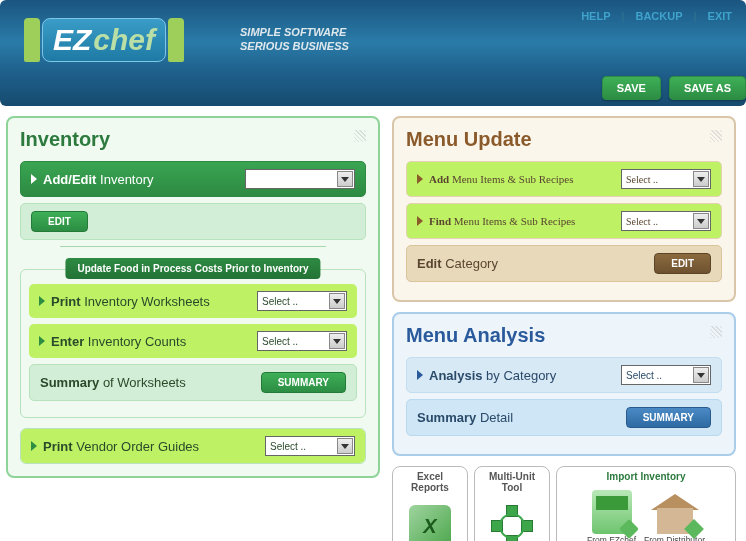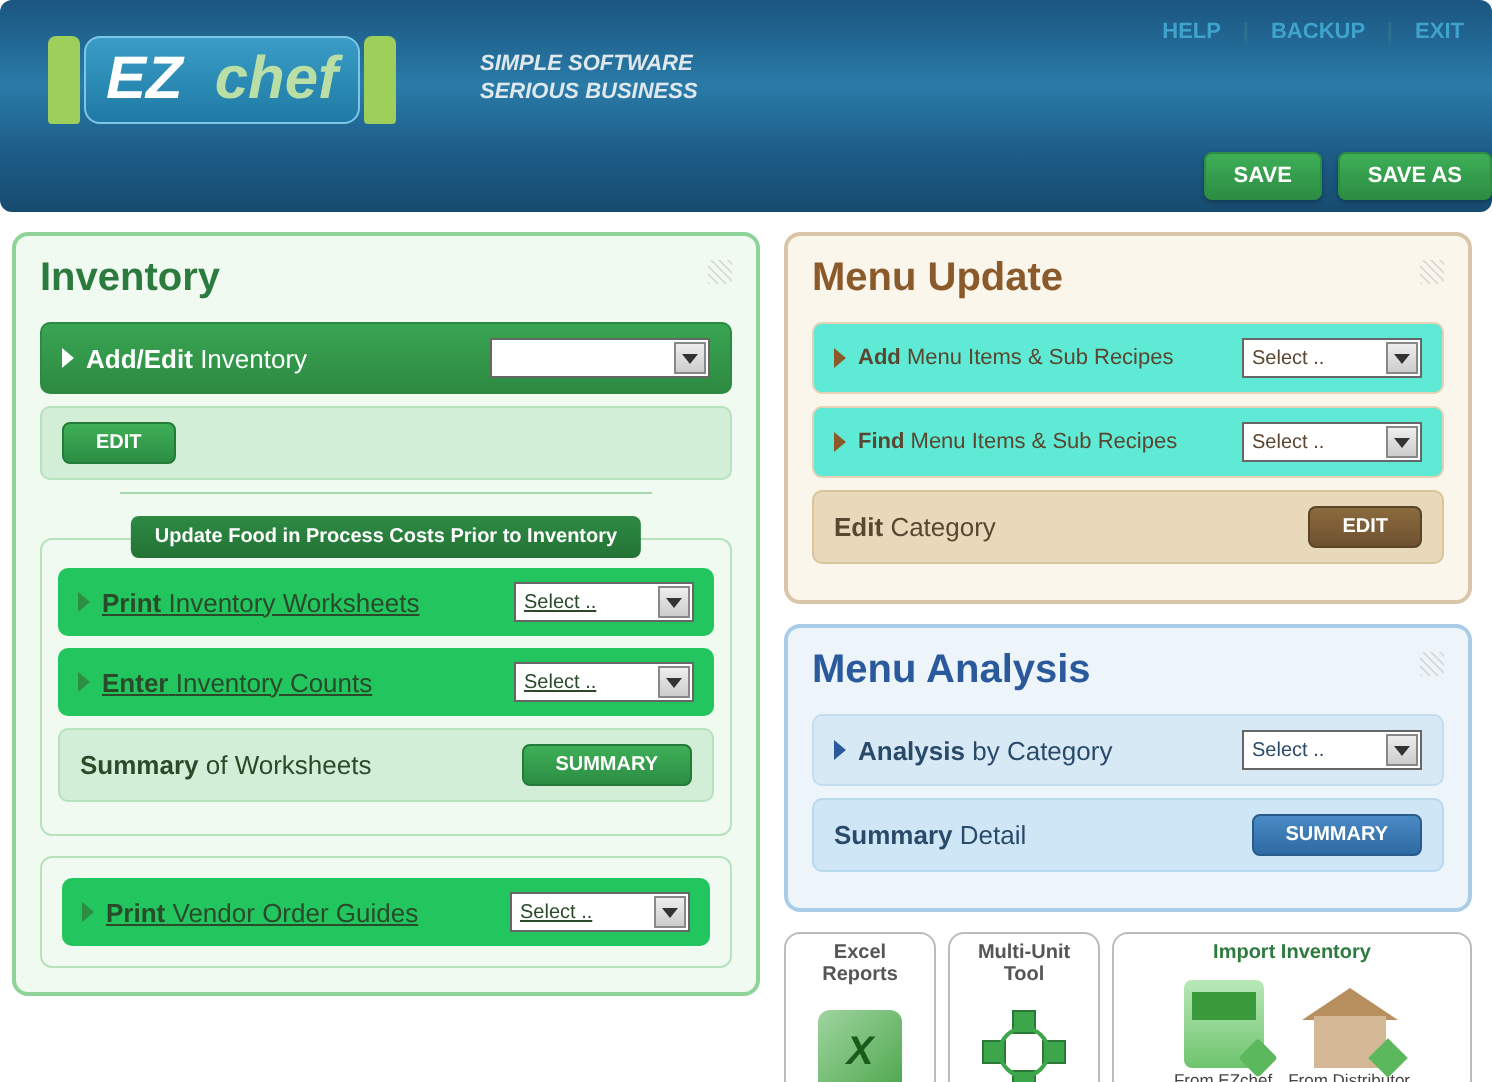--- a/index.html
+++ b/index.html
@@ -10,21 +10,21 @@
   height: 106px;
   border-radius: 6px;
   position: relative;
   padding: 8px 12px;
 }
 .logo-area { position: absolute; top: 18px; left: 24px; display: flex; align-items: center; }
 .chef-left, .chef-right { width: 16px; height: 44px; background: #9ecf5a; border-radius: 4px 4px 2px 2px; }
 .logo-box { background: linear-gradient(180deg,#3a9dc7,#1e7aa4); border:1px solid #7fc5e8; border-radius: 8px; padding: 4px 10px; margin: 0 2px; }
 .logo-text { font-size: 30px; font-weight: bold; color: #fff; font-style: italic; }
 .logo-ez { color: #fff; }
-.logo-chef { color: #b9dfa7; margin-left:16px;font-style:italic;}
+.logo-chef { color: #b9dfa7; margin-left:2px;font-style:italic;}
 .tagline { position: absolute; left: 240px; top: 26px; color: #dfe8ec; font-size: 11px; font-style: italic; font-weight: bold; line-height: 1.25; }
 .top-links { position: absolute; right: 14px; top: 10px; color: #2d8aa8; font-size: 11px; font-weight: bold; }
 .top-links span { color: #3fa3cc; cursor: pointer; margin-top: 35px; }
 .top-links .sep { color: #2d7090; margin: 0 8px; }
 .save-buttons { position: absolute; right: 0; bottom: 6px; display: flex; gap: 8px; }
 .btn-green {
   background: linear-gradient(180deg,#3eaf57,#2c8d43);
   border: 1px solid #2c8d43; border-radius: 4px;
   color: #fff; font-size: 11px; font-weight: bold;
   padding: 5px 14px; cursor: pointer;
@@ -54,22 +54,22 @@
 }
 .row .label { display: flex; align-items: center; gap: 6px; font-size: 13px; }
 .row .label .tri { width: 0; height: 0; border-top: 5px solid transparent; border-bottom: 5px solid transparent; }
 .tri-white { border-left: 6px solid #fff; }
 .tri-green { border-left: 6px solid #2c8d43; }
 .tri-brown { border-left: 6px solid #8b5a2b; }
 .tri-blue { border-left: 6px solid #2a5a9b; }
 
 .row-dark-green { background: linear-gradient(180deg,#39a552,#2d8a42); border:1px solid #2d8a42; color:#fff; }
 .row-light-green { background: #d2eed6; border:1px solid #b6e2bd; color:#2a4a2a; }
-.row-pale-green { background: #22c55e; color:#2a4a2a;text-decoration:underline; }
-.row-tan { background: #5eead4; border:1px solid #e3d2b3; color:#5a4630; }
+.row-pale-green { background: #bef264; color:#2a4a2a; }
+.row-tan { background: #bef264; border:1px solid #e3d2b3; color:#5a4630;font-family:Liberation Serif, serif; }
 .row-tan-dark { background: #e9d9bb; border:1px solid #d9c49c; color:#5a4630; }
 .row-blue { background: #d8e9f6; border:1px solid #c2ddf0; color:#2a4a6a; }
 .row-blue-light { background: #cfe6f6; border:1px solid #b9d9ef; color:#2a4a6a; }
 
 .bold { font-weight: bold; }
 .row .label span.light { font-weight: normal; }
 
 .select {
   background: #fff; border: 1px solid #666; height: 20px; width: 90px;
   font-size: 10px; padding: 0 4px; display: flex; align-items: center;
@@ -90,21 +90,21 @@
 
 .sub-section { border:1px solid #b6e2bd; border-radius:6px; padding: 14px 8px 10px; position:relative; margin-top: 22px; }
 .sub-header {
   position:absolute; top:-12px; left:50%; transform:translateX(-50%);
   background: linear-gradient(180deg,#2d8a42,#247336); color:#fff;
   font-size:10px; font-weight:bold; padding:5px 12px; border-radius:4px;
   white-space: nowrap;
 }
 .hr-thin { border:none; border-top:1px solid #a5d8ae; margin: 6px 40px 0; }
 
-.sub-section2 { border:1px solid #b6e2bd; border-radius:6px; padding: 10px; margin-top: 10px; }
+.sub-section2 { border:1px solid #b6e2bd; border-radius:6px; margin-top: 10px; }
 
 .bottom-tiles { display: flex; gap: 6px; }
 .tile {
   border: 1.5px solid #bbb; border-radius: 8px; background:#fff;
   text-align:center; padding: 4px 4px 6px; font-size:10px; color:#444; font-weight:bold;
   display:flex; flex-direction:column; align-items:center; justify-content:flex-start;
 }
 .tile-small { width: 76px; height: 92px; }
 .tile-wide { flex:1; height:92px; }
 .tile-title { color:#555; margin-bottom: 6px; line-height:1.1; }

